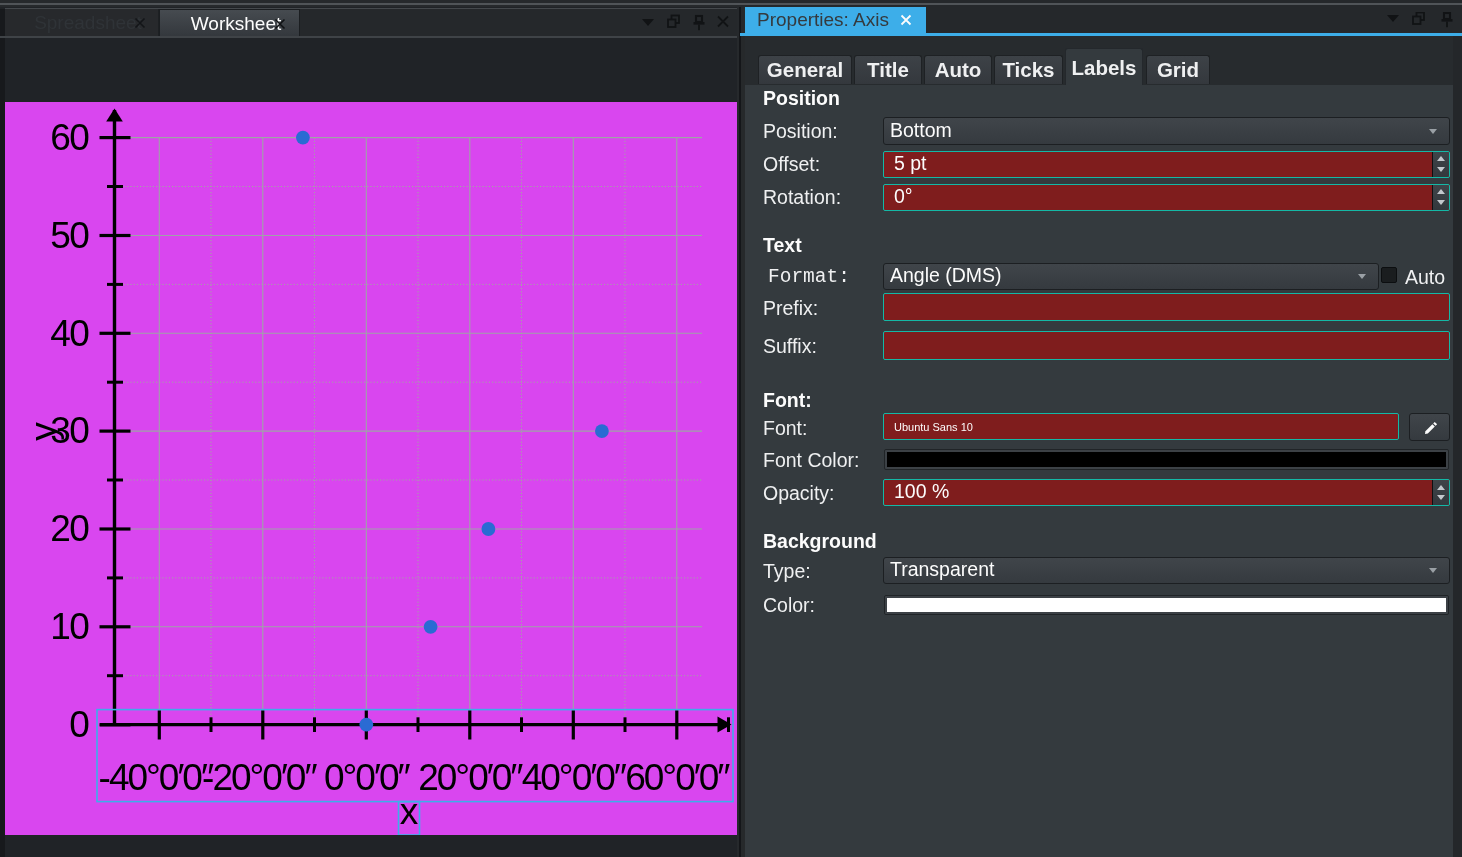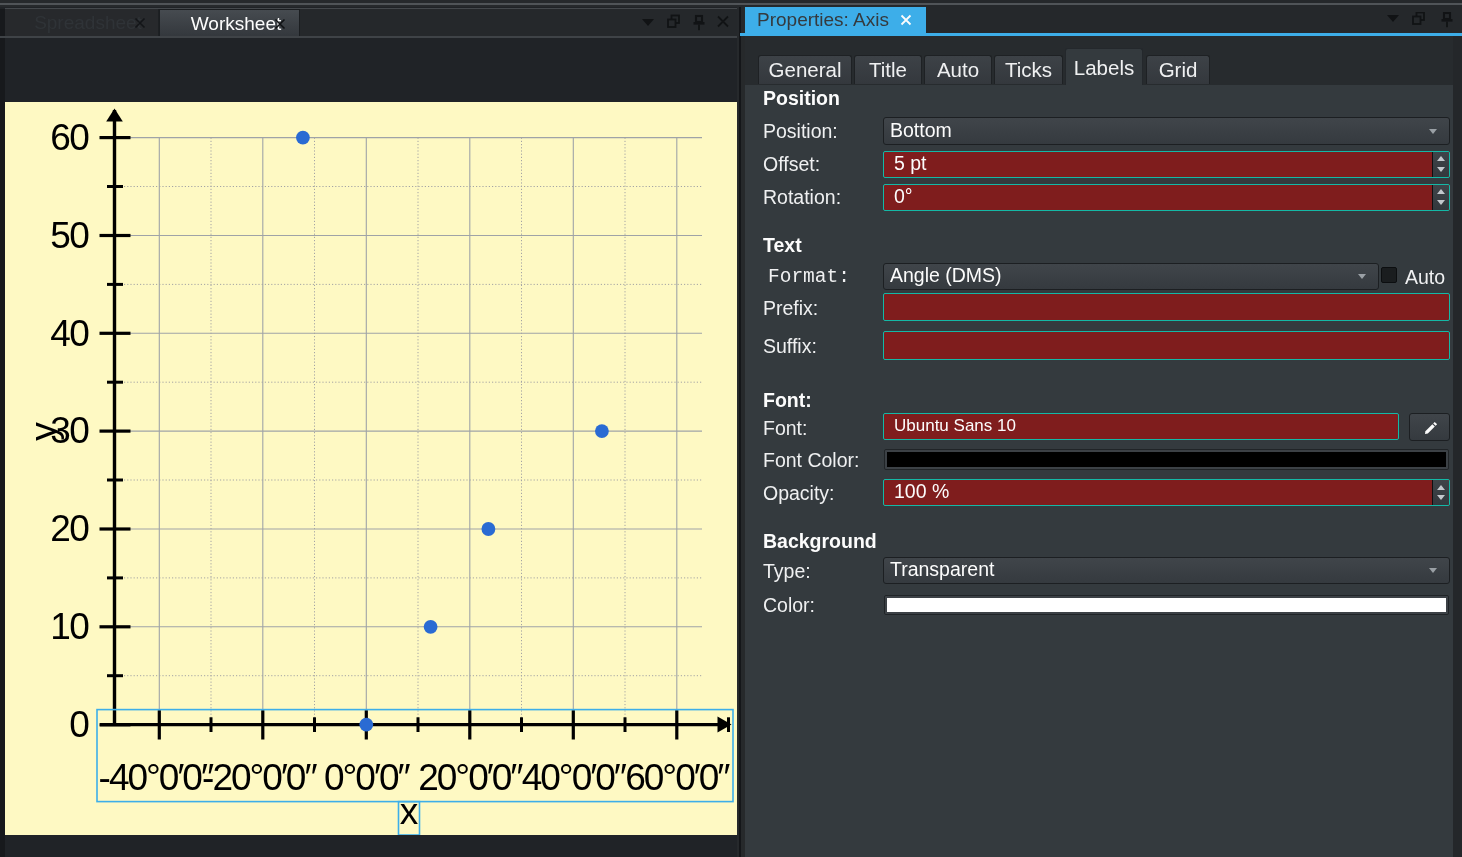--- a/index.html
+++ b/index.html
@@ -9,21 +9,21 @@
   .lbl { position:absolute; color:#eff0f1; font-size:19.5px; white-space:nowrap; }
   .hdr { position:absolute; color:#fcfcfc; font-size:19.5px; font-weight:bold; white-space:nowrap; }
   .drop { position:absolute; background:linear-gradient(#40454a,#353a3f); border:1px solid #1c1f22; border-radius:3px; color:#fcfcfc; font-size:19.5px; }
   .drop .tx { position:absolute; left:6px; top:50%; transform:translateY(-54%); }
   .darr { position:absolute; right:12px; top:50%; margin-top:-2px; width:0; height:0; border-left:4.8px solid transparent; border-right:4.8px solid transparent; border-top:5.2px solid #9aa0a5; }
   .field { position:absolute; background:#7f1d1d; border:1px solid #14b8a6; border-radius:2px; color:#fcfcfc; font-size:19.5px; }
   .field .tx { position:absolute; left:10px; top:50%; transform:translateY(-54%); }
   .spinbtn { position:absolute; right:0; top:0; bottom:0; width:17px; background:linear-gradient(#3f4449,#33383d); border-left:1px solid #0e1012; border-radius:0 2px 2px 0; }
   .upa { position:absolute; left:3.5px; top:4.5px; width:0; height:0; border-left:4.5px solid transparent; border-right:4.5px solid transparent; border-bottom:5.2px solid #c3c8cd; }
   .dna { position:absolute; left:3.5px; bottom:4.5px; width:0; height:0; border-left:4.5px solid transparent; border-right:4.5px solid transparent; border-top:5.2px solid #c3c8cd; }
-  .rtab { position:absolute; top:55px; height:29px; background:linear-gradient(#3d4247,#34383d); border:1px solid #1e2124; border-bottom:none; border-radius:3px 3px 0 0; color:#eff0f1; font-size:20.5px; text-align:center; line-height:27px; }
+  .rtab { position:absolute; top:55px; height:29px; background:linear-gradient(#3d4247,#34383d); border:1px solid #1e2124; border-bottom:none; border-radius:3px 3px 0 0; color:#eff0f1; font-size:20.5px; text-align:center; line-height:27px;font-weight:bold; }
 </style>
 </head>
 <body>
 
   <div class="abs" style="left:0;top:3px;width:1462px;height:2px;background:#505458;"></div>
 
   <div class="abs" id="leftpanel" style="left:0;top:7px;width:740px;height:850px;background:#202327;text-align:center;">
 
     <div class="abs" style="left:5px;top:1px;width:735px;height:2px;background:#44484c;"></div>
 
@@ -58,21 +58,21 @@
       <g stroke="#111315" fill="none" stroke-width="2.1">
         <rect x="58" y="3" width="6" height="6"></rect>
       </g>
       <g fill="#111315">
         <rect x="55.5" y="9" width="11" height="2.6"></rect>
         <rect x="60.1" y="11.6" width="1.8" height="5.6"></rect>
       </g>
       <path d="M80 3.5 L90 13.5 M90 3.5 L80 13.5" stroke="#111315" stroke-width="1.8" fill="none"></path>
     </svg>
 
-    <div class="abs" style="left:5px;top:95px;width:732px;height:733px;background:#fef9c3;">
+    <div class="abs" style="left:5px;top:95px;width:732px;height:733px;background:#d946ef;">
       <svg width="732" height="733" viewBox="0 0 732 733" id="plot">
 <g stroke="#9fa3a7" stroke-width="1.1" fill="none">
 <line x1="154.3" y1="35.6" x2="154.3" y2="621"></line>
 <line x1="257.8" y1="35.6" x2="257.8" y2="621"></line>
 <line x1="361.3" y1="35.6" x2="361.3" y2="621"></line>
 <line x1="464.8" y1="35.6" x2="464.8" y2="621"></line>
 <line x1="568.3" y1="35.6" x2="568.3" y2="621"></line>
 <line x1="671.8" y1="35.6" x2="671.8" y2="621"></line>
 <line x1="119" y1="35.6" x2="697" y2="35.6"></line>
 <line x1="119" y1="133.5" x2="697" y2="133.5"></line>
@@ -247,21 +247,21 @@
       <div class="abs" style="left:636px;top:266.5px;width:16px;height:16px;background:#1a1d1f;border:1px solid #0c0e10;border-radius:2px;"></div>
       <div class="lbl" style="left:660px;top:266px;">Auto</div>
       <div class="lbl" style="left:18px;top:297px;">Prefix:</div>
       <div class="field" style="left:138px;top:293px;width:567px;height:28px;"></div>
       <div class="lbl" style="left:18px;top:335px;">Suffix:</div>
       <div class="field" style="left:138px;top:331px;width:567px;height:28.5px;"></div>
 
       <div class="hdr" style="left:18px;top:389px;">Font:</div>
       <div class="lbl" style="left:18px;top:417px;">Font:</div>
       <div class="field" style="left:138px;top:413px;width:516px;height:27px;">
-        <span class="tx" style="font-size:17px;text-align:center;">Ubuntu Sans 10</span>
+        <span class="tx" style="font-size:11px;text-align:center;">Ubuntu Sans 10</span>
       </div>
       <div class="drop" style="left:664px;top:412.5px;width:41px;height:28.5px;">
         <svg class="abs" style="left:12px;top:6px;" width="17" height="17" viewBox="0 0 17 17">
           <path d="M3 14 L3.4 11.2 L10.4 4.2 L12.8 6.6 L5.8 13.6 Z" fill="#fcfcfc"></path>
           <path d="M11.2 3.4 L12.7 1.9 L15.1 4.3 L13.6 5.8 Z" fill="#fcfcfc"></path>
         </svg>
       </div>
       <div class="lbl" style="left:18px;top:449px;">Font Color:</div>
       <div class="abs" style="left:139px;top:448.5px;width:565px;height:21px;background:#3c4146;border:1px solid #202427;border-radius:2px;">
         <div class="abs" style="left:2px;top:2px;right:2px;bottom:2px;background:#000;"></div>

